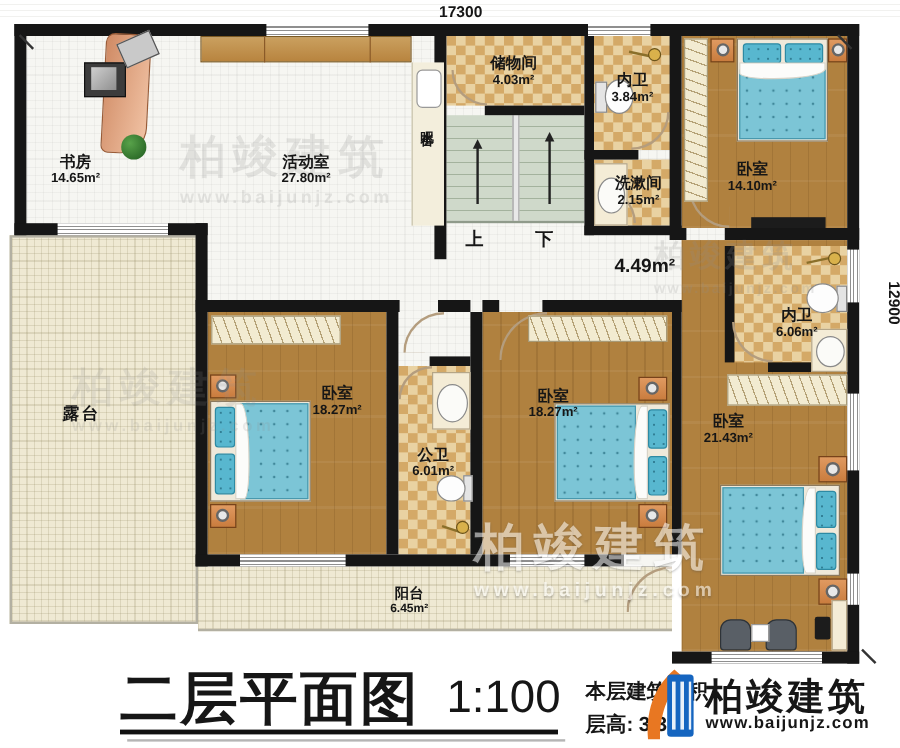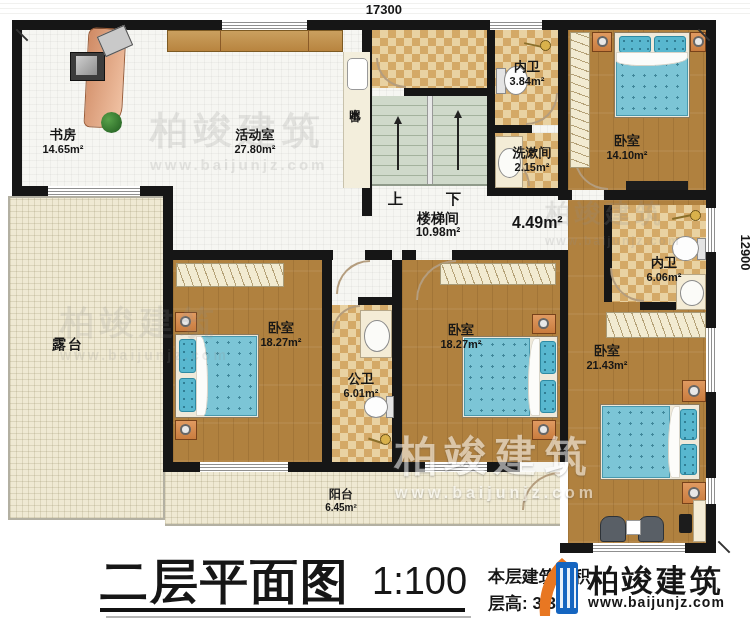--- a/index.html
+++ b/index.html
@@ -266,38 +266,38 @@
   </div>
 
   <div class="abs lbl" style="left:20px;top:128px;width:86px;">
     <div class="rname">书房</div>
     <div class="rarea">14.65m²</div>
   </div>
   <div class="abs lbl" style="left:212px;top:128px;width:86px;">
     <div class="rname">活动室</div>
     <div class="rarea">27.80m²</div>
   </div>
+  <div class="abs lbl" style="left:385px;top:46px;width:86px;">
+    <div class="rname">储物间</div>
+    <div class="rarea">4.03m²</div>
+  </div>
   <div class="abs lbl" style="left:498px;top:60px;width:58px;">
     <div class="rname">内卫</div>
     <div class="rarea">3.84m²</div>
   </div>
   <div class="abs lbl" style="left:502px;top:146px;width:60px;">
     <div class="rname">洗漱间</div>
     <div class="rarea">2.15m²</div>
   </div>
   <div class="abs lbl" style="left:592px;top:134px;width:70px;">
     <div class="rname">卧室</div>
     <div class="rarea">14.10m²</div>
   </div>
   <div class="abs rname" style="left:388px;top:190px;font-size:15px;">上</div>
   <div class="abs rname" style="left:446px;top:190px;font-size:15px;">下</div>
-  <div class="abs lbl" style="left:396px;top:210px;width:84px;">
-    <div class="rname" style="font-size:14px;">楼梯间</div>
-    <div class="rarea" style="font-size:12px;">10.98m²</div>
-  </div>
   <div class="abs rarea" style="left:512px;top:214px;font-size:16px;">4.49m²</div>
   <div class="abs lbl" style="left:632px;top:256px;width:64px;">
     <div class="rname">内卫</div>
     <div class="rarea">6.06m²</div>
   </div>
   <div class="abs lbl" style="left:246px;top:321px;width:70px;">
     <div class="rname">卧室</div>
     <div class="rarea">18.27m²</div>
   </div>
   <div class="abs lbl" style="left:330px;top:372px;width:62px;">

